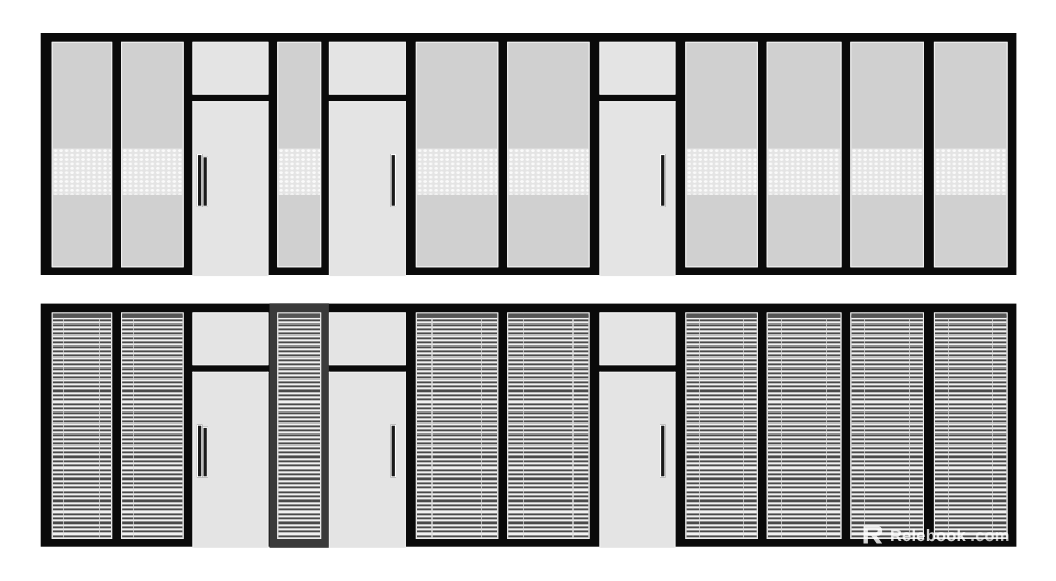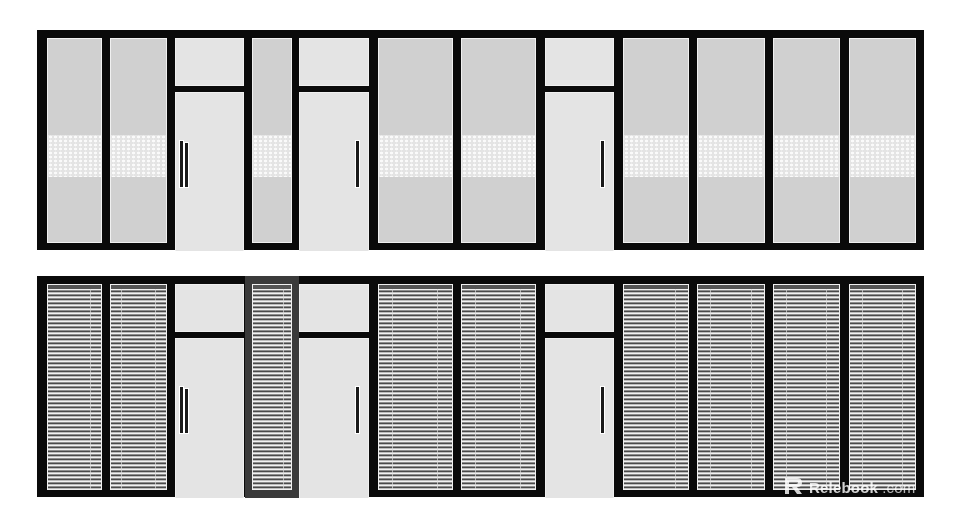--- a/index.html
+++ b/index.html
@@ -26,21 +26,21 @@
   .door-leaf { background:#e4e4e4; }
   .transom { background:#e4e4e4; }
   .handle { position:absolute; width:3px; background:#1a1a1a; border:1px solid #fff; }
   .accent-frame { position:absolute; background:#3a3a3a; }
   .watermark {
     position:absolute; left:783px; top:474px; height:22px;
     display:flex; align-items:flex-end; gap:4px;
     color:rgba(255,255,255,0.82); font-size:15px; font-weight:bold; letter-spacing:0.2px;
   }
   .watermark .logo { width:22px; height:20px; }
-  .watermark .dom { font-weight:normal; color:rgba(255,255,255,0.7); }
+  .watermark .dom { font-weight:bold; color:rgba(255,255,255,0.7); }
 </style>
 </head>
 <body>
 
 <div class="elev top" id="elevTop">
     <div class="pane glass-frosted" style="left: 10px; top: 8px; width: 55px; height: 205px;">
       <div class="band"></div>
     </div>
     <div class="pane glass-frosted" style="left: 73px; top: 8px; width: 57px; height: 205px;">
       <div class="band"></div>

